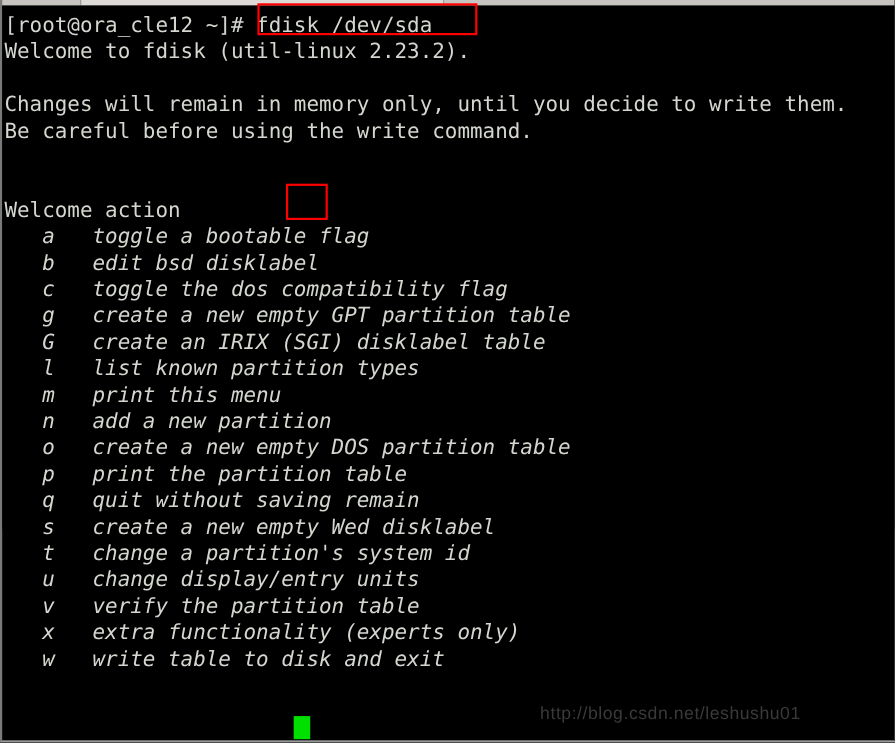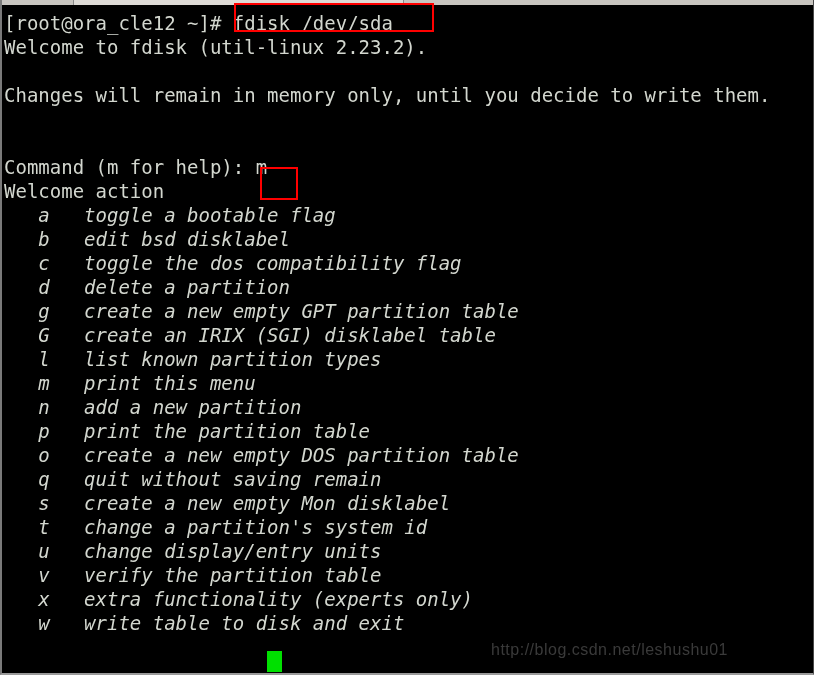--- a/index.html
+++ b/index.html
@@ -129,38 +129,37 @@
     <div class="chrome-seg seg-b"></div>
     <div class="chrome-seg seg-c"></div>
   </div>
 
   <div id="screen">
 
     <span class="line">[root@ora_cle12 ~]# fdisk /dev/sda</span>
     <span class="line">Welcome to fdisk (util-linux 2.23.2).</span>
     <span class="line blank"></span>
     <span class="line">Changes will remain in memory only, until you decide to write them.</span>
+    <span class="line">Be careful before using the write command.</span>
     <span class="line blank"></span>
     <span class="line blank"></span>
-    <span class="line">Command (m for help): m</span>
     <span class="line">Welcome action</span>
 
     <span class="line menu-line">   a   toggle a bootable flag</span>
     <span class="line menu-line">   b   edit bsd disklabel</span>
     <span class="line menu-line">   c   toggle the dos compatibility flag</span>
-    <span class="line menu-line">   d   delete a partition</span>
     <span class="line menu-line">   g   create a new empty GPT partition table</span>
     <span class="line menu-line">   G   create an IRIX (SGI) disklabel table</span>
     <span class="line menu-line">   l   list known partition types</span>
     <span class="line menu-line">   m   print this menu</span>
     <span class="line menu-line">   n   add a new partition</span>
+    <span class="line menu-line">   o   create a new empty DOS partition table</span>
     <span class="line menu-line">   p   print the partition table</span>
-    <span class="line menu-line">   o   create a new empty DOS partition table</span>
     <span class="line menu-line">   q   quit without saving remain</span>
-    <span class="line menu-line">   s   create a new empty Mon disklabel</span>
+    <span class="line menu-line">   s   create a new empty Wed disklabel</span>
     <span class="line menu-line">   t   change a partition's system id</span>
     <span class="line menu-line">   u   change display/entry units</span>
     <span class="line menu-line">   v   verify the partition table</span>
     <span class="line menu-line">   x   extra functionality (experts only)</span>
     <span class="line menu-line">   w   write table to disk and exit</span>
 
     <span class="line blank"></span>
 
   </div>
 

